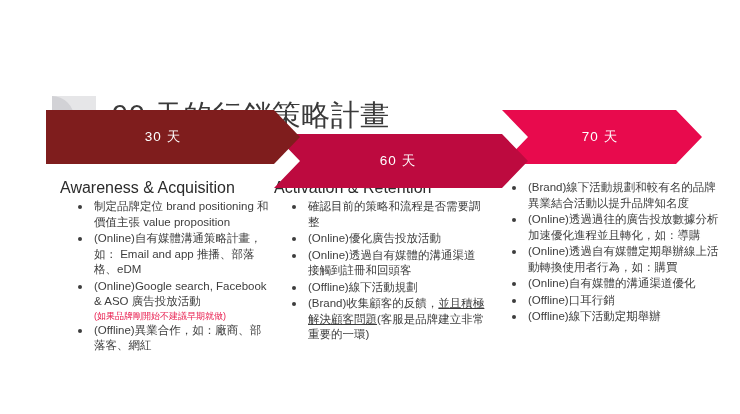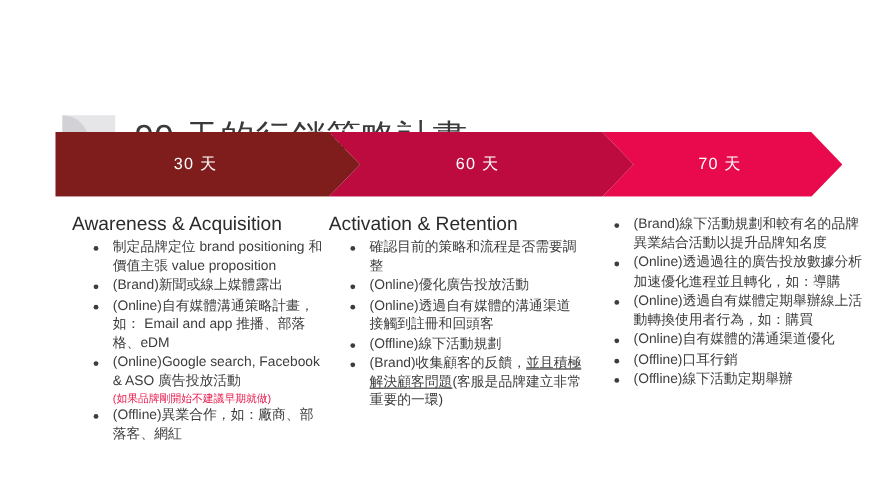--- a/index.html
+++ b/index.html
@@ -83,20 +83,21 @@
     background: #7f1d1d;
     clip-path: polygon(0 0, 228px 0, 254px 27px, 228px 54px, 0 54px);
     z-index: 3;
   }
   .chev-2 {
     left: 228px;
     width: 254px;
     background: #bd0a3f;
     clip-path: polygon(0 0, 228px 0, 254px 27px, 228px 54px, 0 54px, 26px 27px);
     z-index: 2;
+    margin-top: 24px;
   }
   .chev-3 {
     left: 456px;
     width: 200px;
     background: #e8彼;
     background: #e80a4d;
     clip-path: polygon(0 0, 174px 0, 200px 27px, 174px 54px, 0 54px, 26px 27px);
     z-index: 1;
   }
   .chev-1 .chev-label { margin-right: 20px; }
@@ -182,21 +183,20 @@
     <span class="chev-label">70 天</span>
   </div>
 </div>
 
 <div class="columns">
 
   <div class="col col-0">
     <div class="col-head">Awareness &amp; Acquisition</div>
     <ul class="bullets">
       <li><span>制定品牌定位 brand positioning 和價值主張 value proposition</span></li>
-      <li><span>(Brand)新聞或線上媒體露出</span></li>
       <li><span>(Online)自有媒體溝通策略計畫，如： Email and app 推播、部落格、eDM</span></li>
       <li>
         <span>(Online)Google search, Facebook &amp; ASO 廣告投放活動</span>
         <span class="note-red">(如果品牌剛開始不建議早期就做)</span>
       </li>
       <li><span>(Offline)異業合作，如：廠商、部落客、網紅</span></li>
     </ul>
   </div>
 
   <div class="col col-1">

